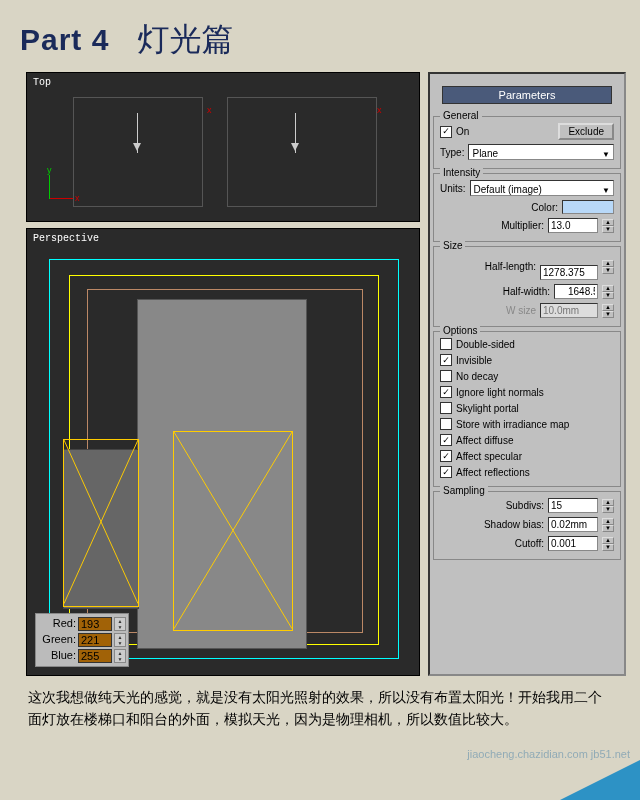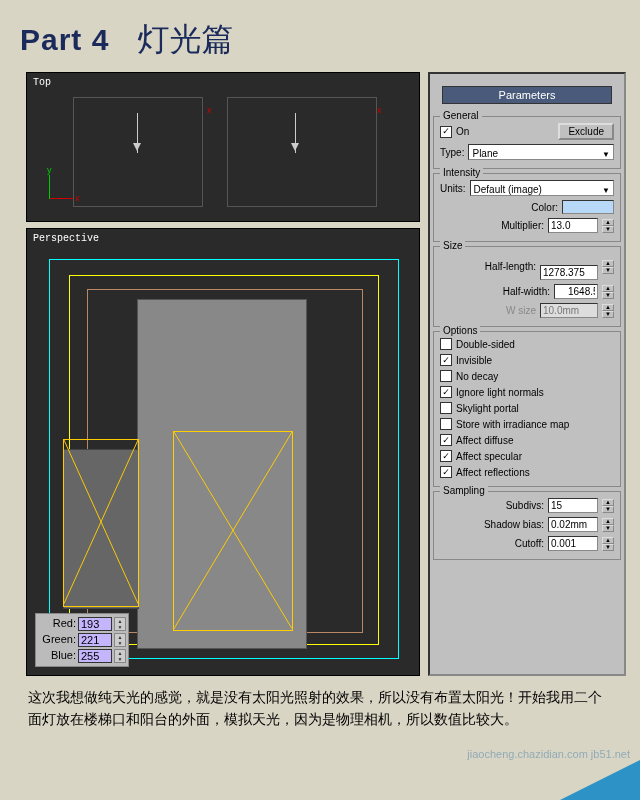--- a/index.html
+++ b/index.html
@@ -23,21 +23,21 @@
 .light-arrow{position:absolute;width:1px;height:40px;background:#ccc}
 .light-arrow:after{content:"";position:absolute;bottom:-2px;left:-4px;border:4px solid transparent;border-top:8px solid #ccc}
 .light-x{position:absolute;color:#c00;font-size:9px}
 .persp-content{position:absolute;inset:0}
 .frame{position:absolute;border:1px solid}
 .yellow-box{position:absolute;border:1px solid #ffcc00}
 .yellow-box .diag{position:absolute;inset:0}
 .hud{position:absolute;bottom:8px;left:8px;background:#bbb;border:1px solid #888;font-size:11px;padding:2px}
 .hud-row{display:flex;align-items:flex-start;gap:2px;padding:1px 0}
 .hud-row label{width:38px;text-align:right;color:#000}
-.hud-row input{width:34px;font-size:11px;border:1px solid #333;background:#c4b5fd;padding:0 2px}
+.hud-row input{width:34px;font-size:11px;border:1px solid #333;background:#a16207;padding:0 2px}
 .hud-spin{width:12px;height:14px;background:#ccc;border:1px solid #888;display:flex;flex-direction:column}
 .hud-spin span{flex:1;font-size:5px;text-align:center;line-height:6px;color:#333}
 .panel{width:198px;background:#c0c0c0;border:2px inset #888;font-size:11px;color:#000}
 .panel-hdr{background:#4a5a7a;color:#fff;text-align:center;padding:2px;border:1px solid #333;margin:12px;font-size:11px}
 .group{margin:4px 3px;border:1px solid #888;padding:4px 4px 6px;position:relative}
 .group-title{position:absolute;top:-7px;left:6px;background:#c0c0c0;padding:0 3px;font-size:10px}
 .row{display:flex;align-items:center;gap:4px;padding:2px 2px}
 .row label{font-size:10px}
 .row .lbl-r{text-align:right}
 .chk{width:12px;height:12px;border:1px solid #333;background:#fff;display:inline-flex;align-items:center;justify-content:center;font-size:9px;line-height:1}

